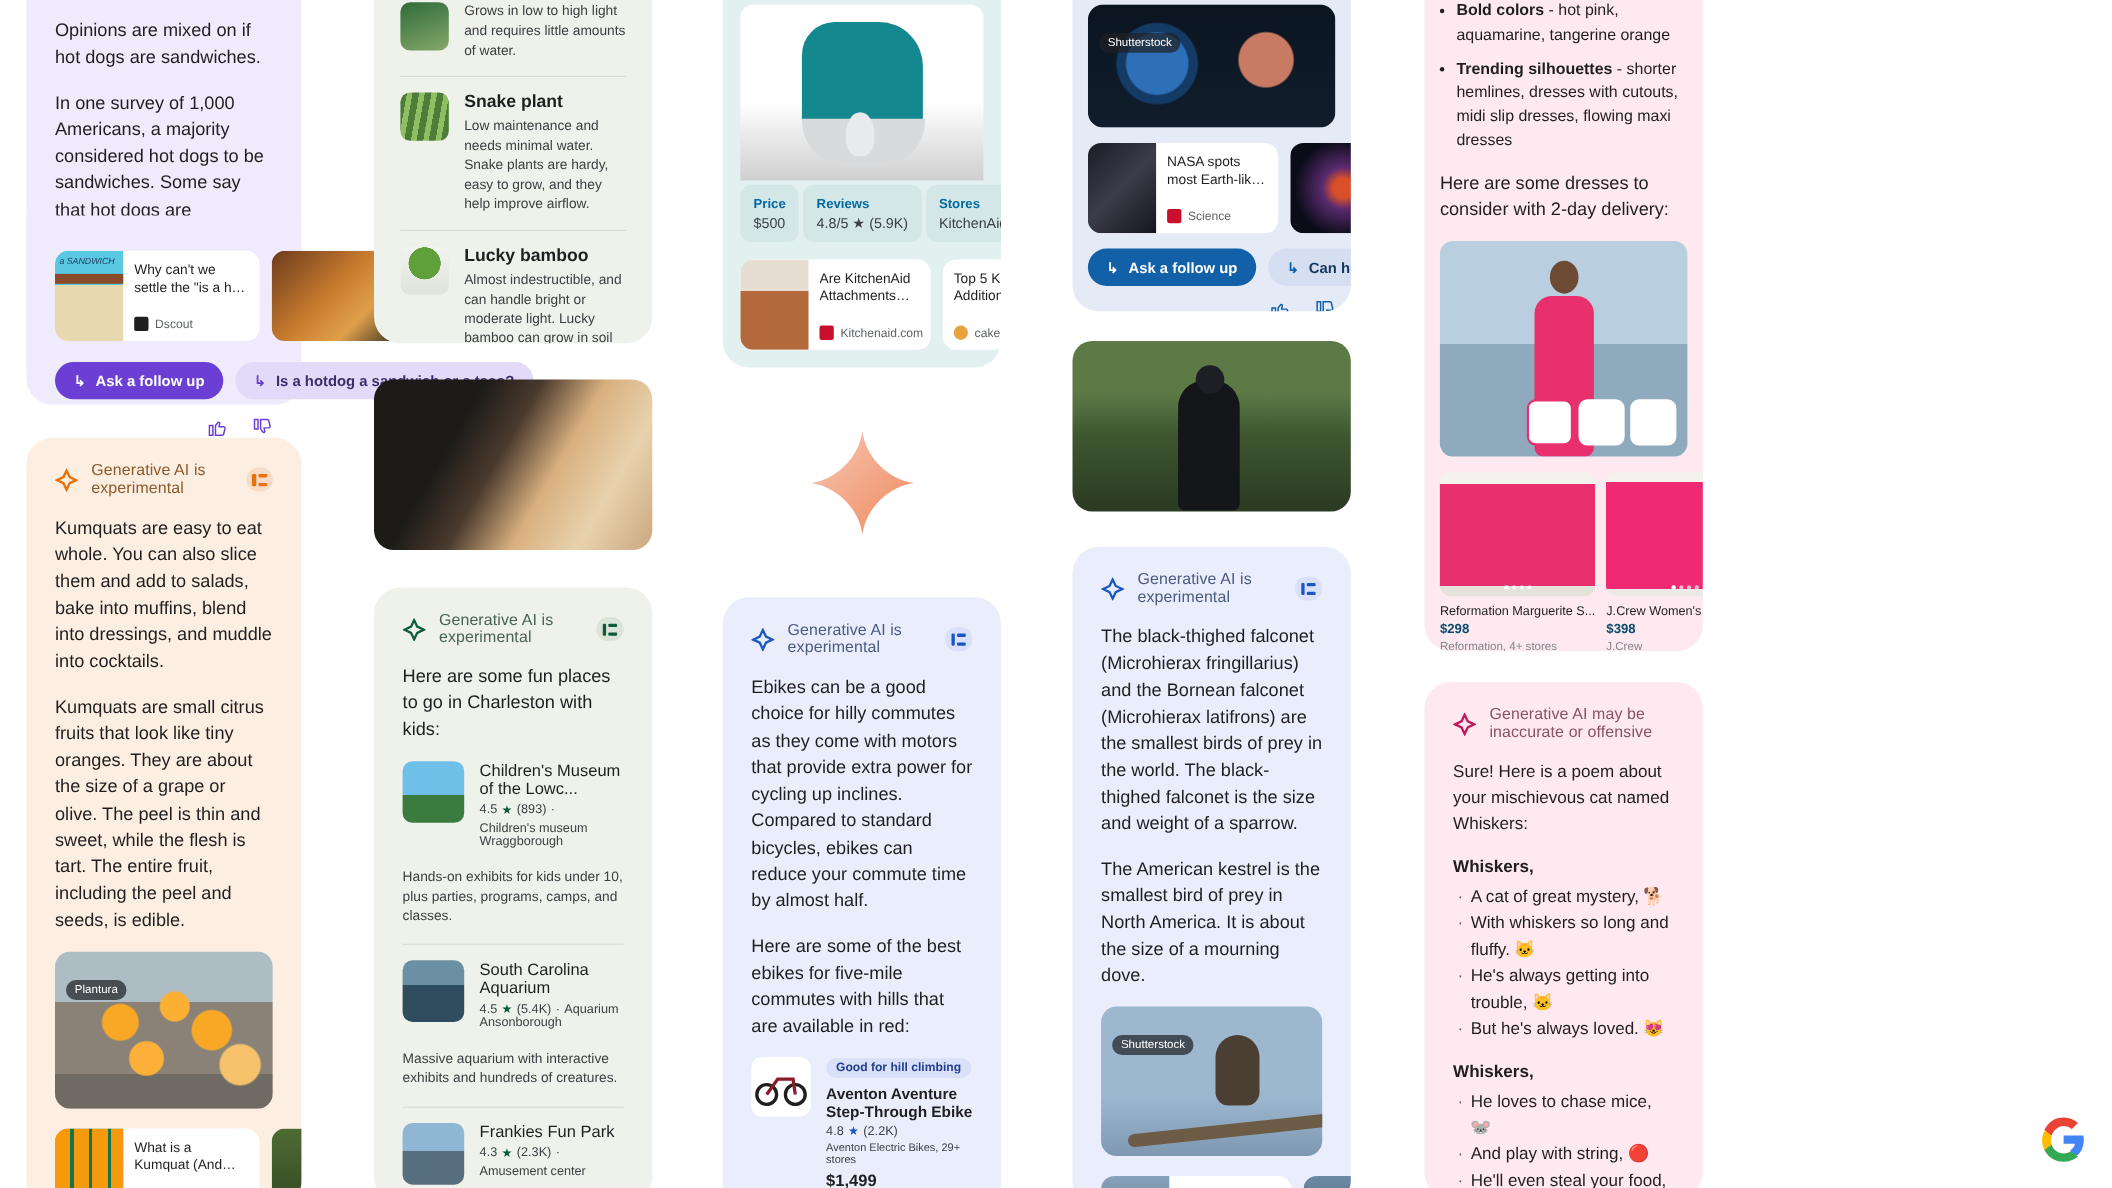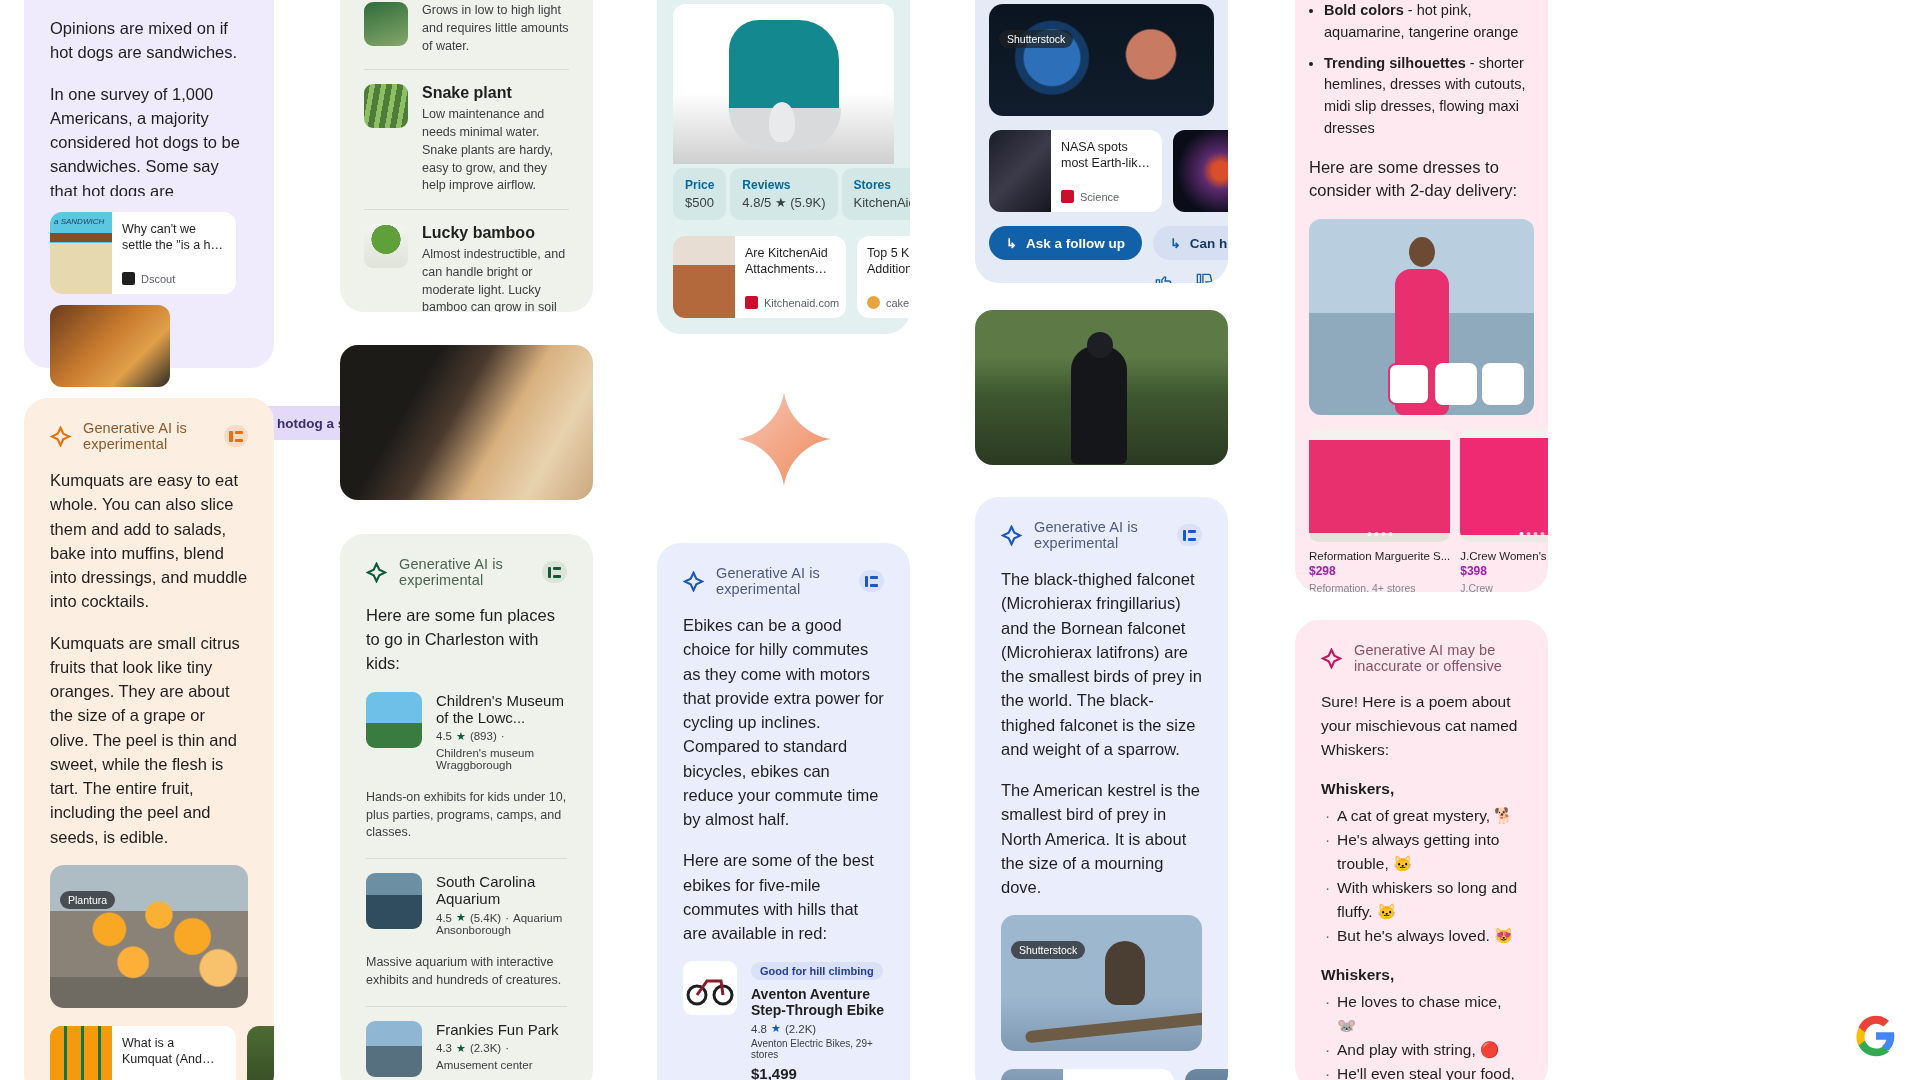--- a/index.html
+++ b/index.html
@@ -61,21 +61,21 @@
   .spec { flex:1; border-radius:10px; padding:10px 12px; }
   .spec-k { font-size:12px; font-weight:700; color:#0369a1; margin-bottom:3px; }
   .spec-v { font-size:13px; color:#3c4043; white-space:nowrap; overflow:hidden; text-overflow:ellipsis; }
 
   
   .pgrid { display:flex; gap:10px; margin-top:14px;align-items:flex-end; }
   .prod { flex:1; }
   .pimg { width:100%; height:113px; border-radius:10px; background-size:cover;
      background-position:center; margin-bottom:8px; position:relative; }
   .pname { font-size:11.5px; color:#1f1f1f; white-space:nowrap; overflow:hidden; text-overflow:ellipsis; }
-  .pprice { font-size:12px; font-weight:700; color:#a21caf; margin-top:2px; }
+  .pprice { font-size:12px; font-weight:700; color:#0c4a6e; margin-top:2px; }
   .pstore { font-size:10.5px; color:#80868b; margin-top:4px; }
 
   .dots { position:absolute; bottom:6px; left:50%; transform:translateX(-50%);
      display:flex; gap:3px; }
   .dots i { width:4px; height:4px; border-radius:50%; background:rgba(255,255,255,.65); }
   .dots i.on { background:#fff; }
 
   .bullets { font-size:14.5px; line-height:1.5; color:#1f1f1f; }
   .bullets li { margin-bottom:9px; margin-left:15px; }
   .bullets b { font-weight:700; }
@@ -110,21 +110,21 @@
   <div class="card pad" style="left:24px; top:-72px; width:250px; height:440px; background:#efeafc;">
     <div class="body-txt" style="margin-top:66px;">
       <p>Opinions are mixed on if hot dogs are sandwiches.</p>
       <p>In one survey of 1,000 Americans, a majority considered hot dogs to be sandwiches. Some say that hot dogs are sandwiches because they have to be eaten between two pieces of bread.</p>
       <p>However, others say that a hot dog is in its own category because a sandwich has a top and a bottom while a hot dog is on a split bun.</p>
     </div>
   </div>
 
   <div style="position:absolute; left:24px; top:196px; width:250px; height:165px;
               background:#efeafc; border-radius:0 0 24px 24px; padding:0 26px 20px;">
-    <div class="srcrow" style="margin-top:16px;flex-direction:column;">
+    <div class="srcrow" style="margin-top:32px;">
       <div class="srccard">
         <div class="srcthumb" style="background:linear-gradient(180deg,#59c8e0 0 38%,#e6d9b0 38% 100%);position:relative;">
           <div style="position:absolute;top:26%;left:0;right:0;height:9px;background:#8a4b2a;"></div>
           <div style="position:absolute;top:5px;left:4px;color:#1f3a5f;font-size:8px;font-style:italic;">a SANDWICH</div>
         </div>
         <div class="srcbody">
           <div class="srctitle">Why can't we settle the "is a hot dog a...</div>
           <div class="srcmeta">
             <span class="favicon" style="background:#1f1f1f;"></span>
             <span>Dscout</span>
@@ -530,22 +530,22 @@
         <path d="M12 2l3.2 6.8L22 12l-6.8 3.2L12 22l-3.2-6.8L2 12l6.8-3.2z" fill="none" stroke="#c2185b" stroke-width="2.4"></path>
       </svg>
       <span class="hdr-lbl" style="color:#8a5264;">Generative AI may be inaccurate or offensive</span>
     </div>
     <div class="poem">
       <div>Sure! Here is a poem about your mischievous cat named Whiskers:</div>
 
       <div class="stanza-h">Whiskers,</div>
       <ul>
         <li>A cat of great mystery, 🐕</li>
+        <li>With whiskers so long and fluffy. 🐱</li>
         <li>He's always getting into trouble, 🐱</li>
-        <li>With whiskers so long and fluffy. 🐱</li>
         <li>But he's always loved. 😻</li>
       </ul>
 
       <div class="stanza-h">Whiskers,</div>
       <ul>
         <li>He loves to chase mice, 🐭</li>
         <li>And play with string, 🔴</li>
         <li>He'll even steal your food, 🍜</li>
 
       </ul>

